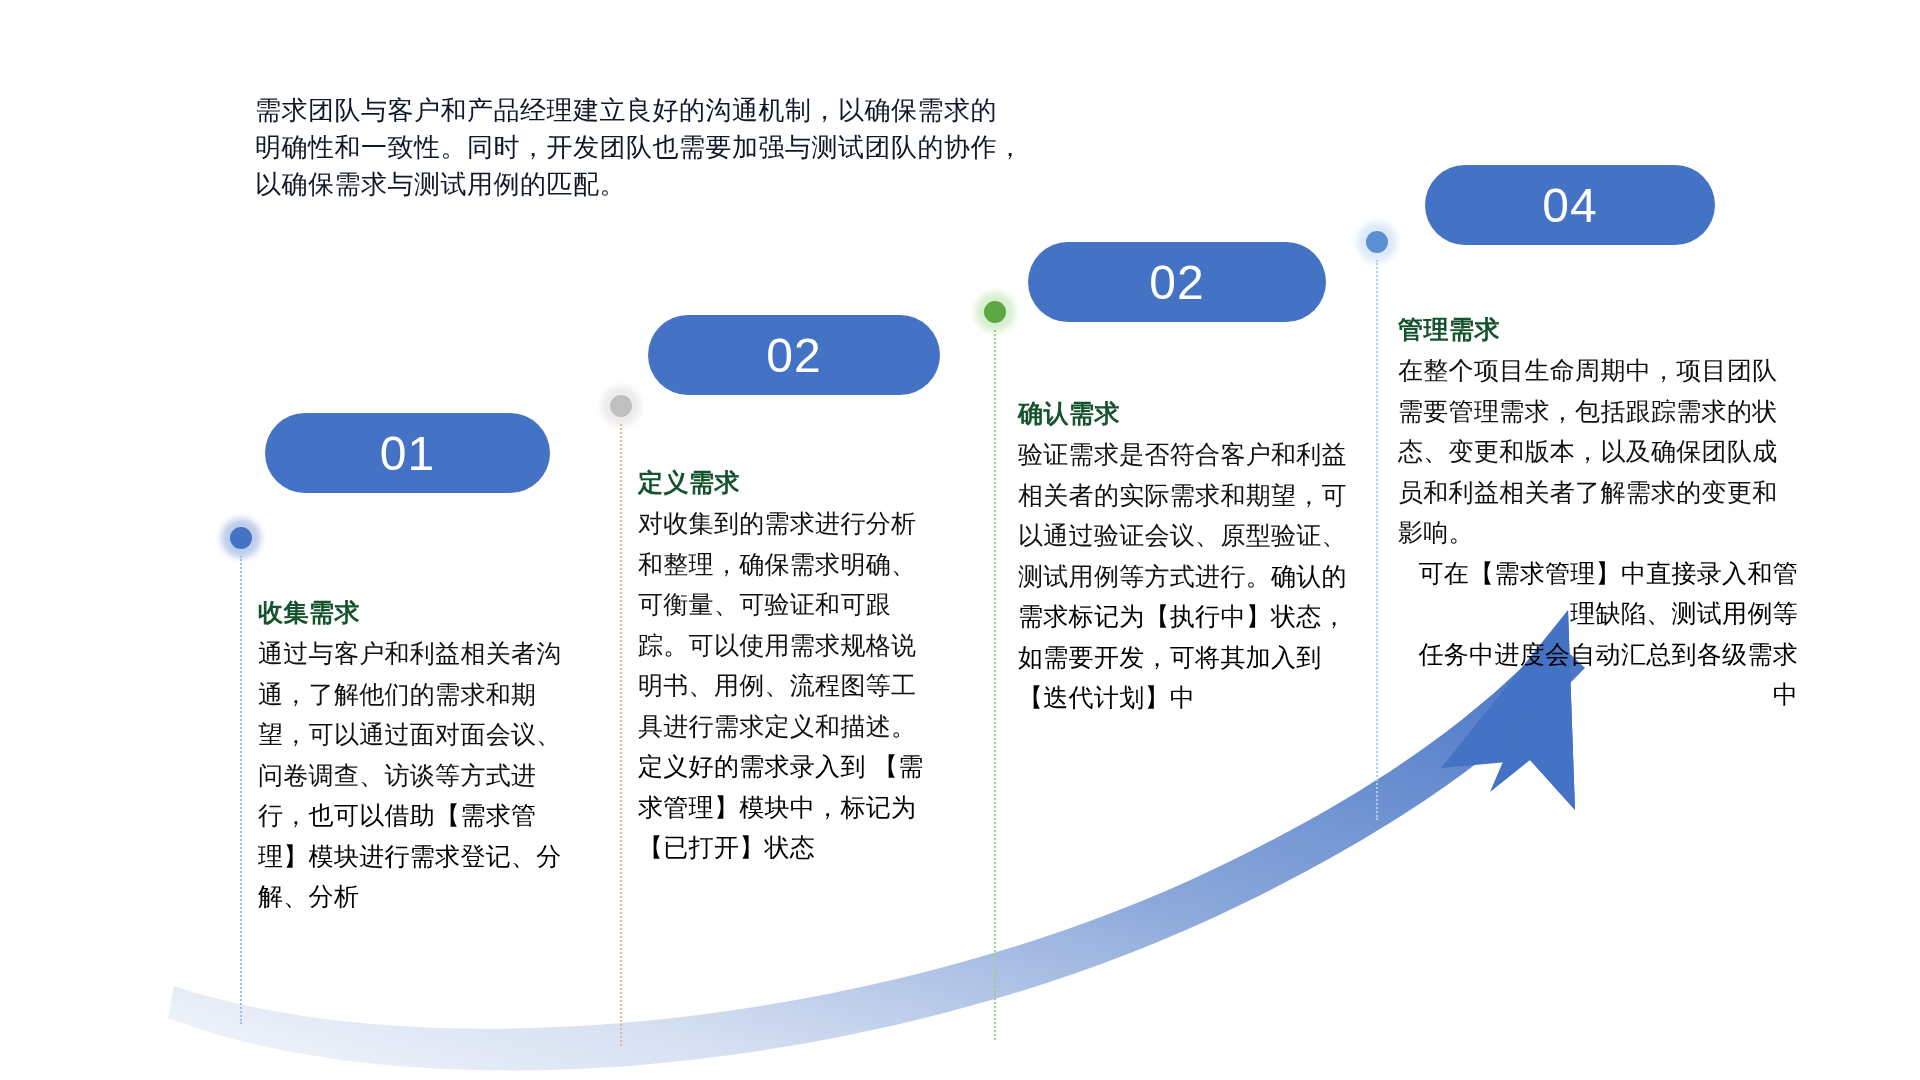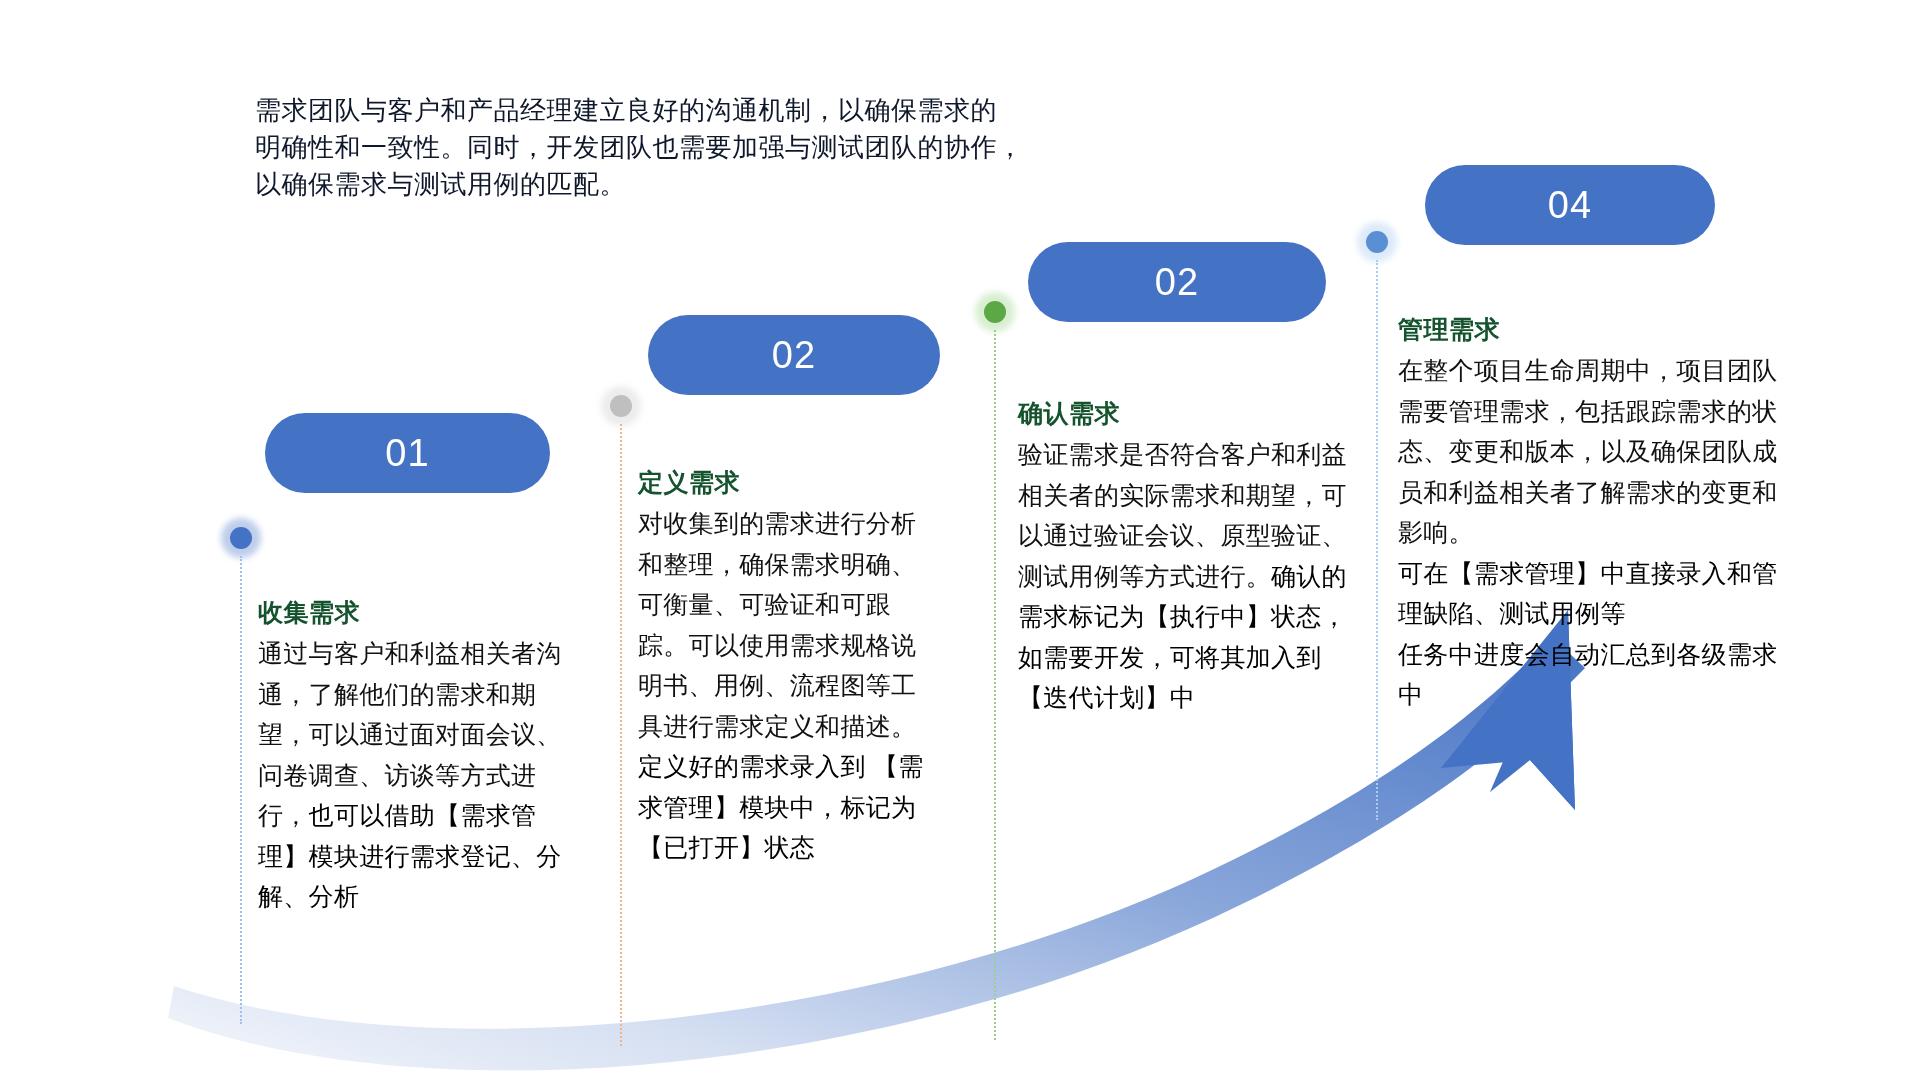--- a/index.html
+++ b/index.html
@@ -18,21 +18,21 @@
   }
 
   
   .swoosh{position:absolute;left:0;top:0;width:1920px;height:1080px;z-index:1;pointer-events:none;}
 
   
   .col{position:absolute;z-index:3;}
 
   .pill{
     position:absolute;border-radius:44px;background:#4472C4;
-    color:#ffffff;font-size:38px;font-weight:400;
+    color:#ffffff;font-size:48px;font-weight:400;
     display:flex;align-items:center;justify-content:center;
     letter-spacing:1px;
   }
 
   
   .conn{position:absolute;z-index:2;}
   .conn .halo{
     position:absolute;left:0;top:0;width:40px;height:40px;border-radius:50%;
     opacity:.35;filter:blur(3px);
   }
@@ -45,21 +45,21 @@
   }
 
   .block{position:absolute;}
   .blk-title{
     font-size:25px;font-weight:bold;color:#14532d;margin-bottom:4px;letter-spacing:.5px;
   }
   .blk-body{
     font-size:25px;line-height:1.62;color:#111;letter-spacing:.3px;
   }
   .blk-body .red{color:#000000;}
-  .blk-body .blk{display:block;}
+  .blk-body .blk{display:block;text-align:right;}
 </style>
 </head>
 <body>
 
 <div id="stage">
 
   <div class="intro">需求团队与客户和产品经理建立良好的沟通机制，以确保需求的
 明确性和一致性。同时，开发团队也需要加强与测试团队的协作，
 以确保需求与测试用例的匹配。</div>
 

